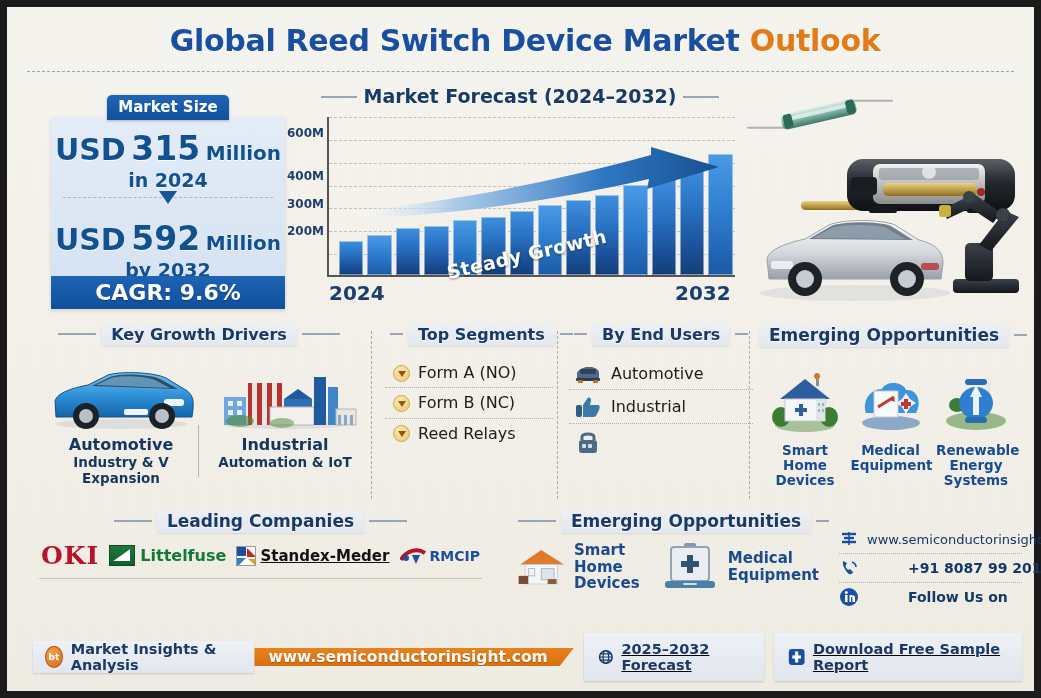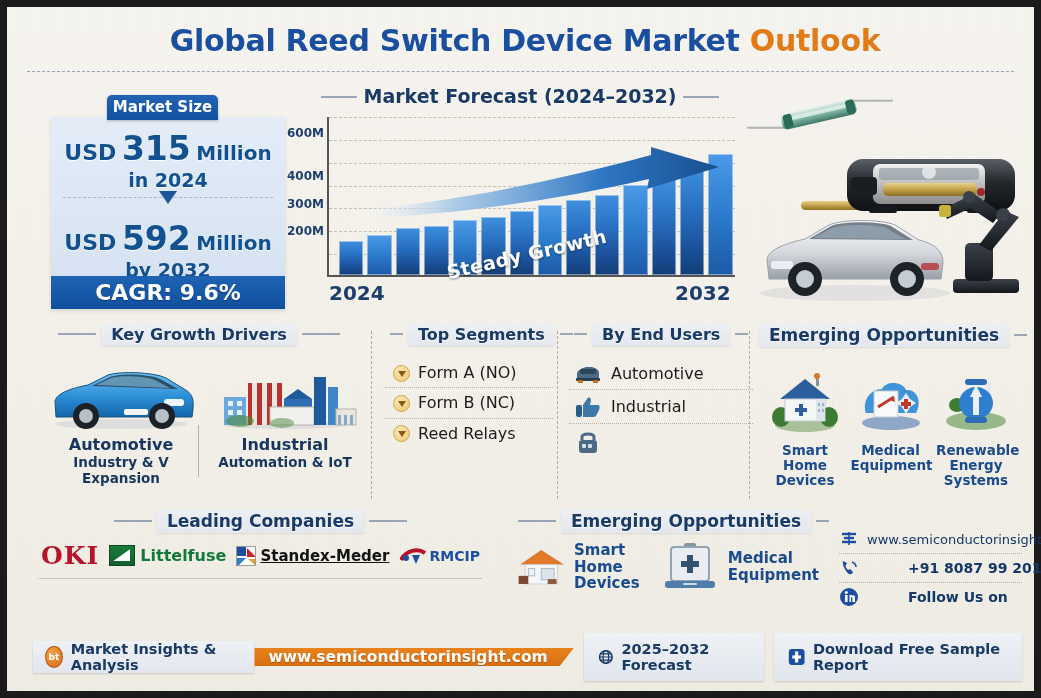--- a/index.html
+++ b/index.html
@@ -25,29 +25,29 @@
     font-family:"DejaVu Sans", sans-serif;
     color:#1a4fa0; text-shadow:0 1px 1px rgba(255,255,255,.8);
   }
   #title-row .t em { font-style:normal; color:#e07b18; }
   .hdash { position:absolute; height:0; border-top:1px dashed #9aa4b4; }
 
   
   #mkt { position:absolute; left:44px; top:110px; width:234px; height:192px;
          background:linear-gradient(180deg,#e3ecf7 0%,#dbe6f4 60%,#d3e0f1 100%);
          box-shadow:0 2px 4px rgba(0,0,0,.12); }
-  #mkt-tab { position:absolute; left:100px; top:88px; width:111px; height:25px;
+  #mkt-tab { position:absolute; left:100px; top:88px; width:122px; height:25px;
         background:linear-gradient(180deg,#2264b4,#11519f);
         border-radius:5px 5px 0 0; color:#fff;
         font-family:"DejaVu Sans", sans-serif;
         font-weight:bold; font-size:15px; text-align:center; line-height:25px;
         box-shadow:0 1px 3px rgba(0,0,0,.25); z-index:3; }
   .big-line { text-align:center; color:#12518f; font-family:"DejaVu Sans", sans-serif; font-weight:bold;
               text-shadow:0 1px 0 rgba(255,255,255,.9); white-space:nowrap; }
-  .big-line .usd { font-size:22px; }
+  .big-line .usd { font-size:30px; }
   .big-line .num { font-size:33px; }
   .big-line .mil { font-size:20px; }
   .sub-line { text-align:center; color:#12518f; font-family:"DejaVu Sans", sans-serif;
               font-weight:bold; font-size:19px; text-shadow:0 1px 0 rgba(255,255,255,.9); }
   #mkt-mid { position:absolute; left:12px; right:12px; top:80px; border-top:1px dashed #a8b6c9; }
   #mkt-arrow { position:absolute; left:50%; top:74px; margin-left:-9px;
      width:0;height:0;border-left:9px solid transparent;border-right:9px solid transparent;
      border-top:13px solid #1a5599; }
   #cagr { position:absolute; left:0; bottom:0; width:100%; height:33px;
      background:linear-gradient(180deg,#1f63b4,#0f4f9d); color:#fff;
@@ -171,21 +171,21 @@
      border:1px solid #b8550f; color:#fff; font-size:9px; font-weight:bold;
      display:flex; align-items:center; justify-content:center;
      font-family:"DejaVu Sans", sans-serif; }
   #f-url { display:flex; align-items:center; padding:0 14px;
      background:linear-gradient(180deg,#e8821c,#d96f10);
      color:#fff; font-family:"DejaVu Sans", sans-serif; font-weight:bold; font-size:15.5px;
      text-shadow:0 1px 1px rgba(0,0,0,.25);
      clip-path:polygon(0 0,100% 0,calc(100% - 14px) 100%,0 100%); padding-right:26px; }
   .fbtn { display:flex; align-items:center; gap:8px; padding:8px 14px; margin-left:10px;
      background:linear-gradient(180deg,#eef1f5,#e1e6ed);
-     box-shadow:0 1px 2px rgba(0,0,0,.15); }
+     box-shadow:0 1px 2px rgba(0,0,0,.15);text-decoration:underline; }
   .fbtn .t { font-family:"DejaVu Sans", sans-serif; font-weight:bold; font-size:14.5px; color:#1a3a66; }
 </style>
 </head>
 <body>
 
 <div id="poster">
 
   <div id="title-row">
     <span class="t"><span>Global Reed Switch Device Market </span><em>Outlook</em></span>
   </div>

